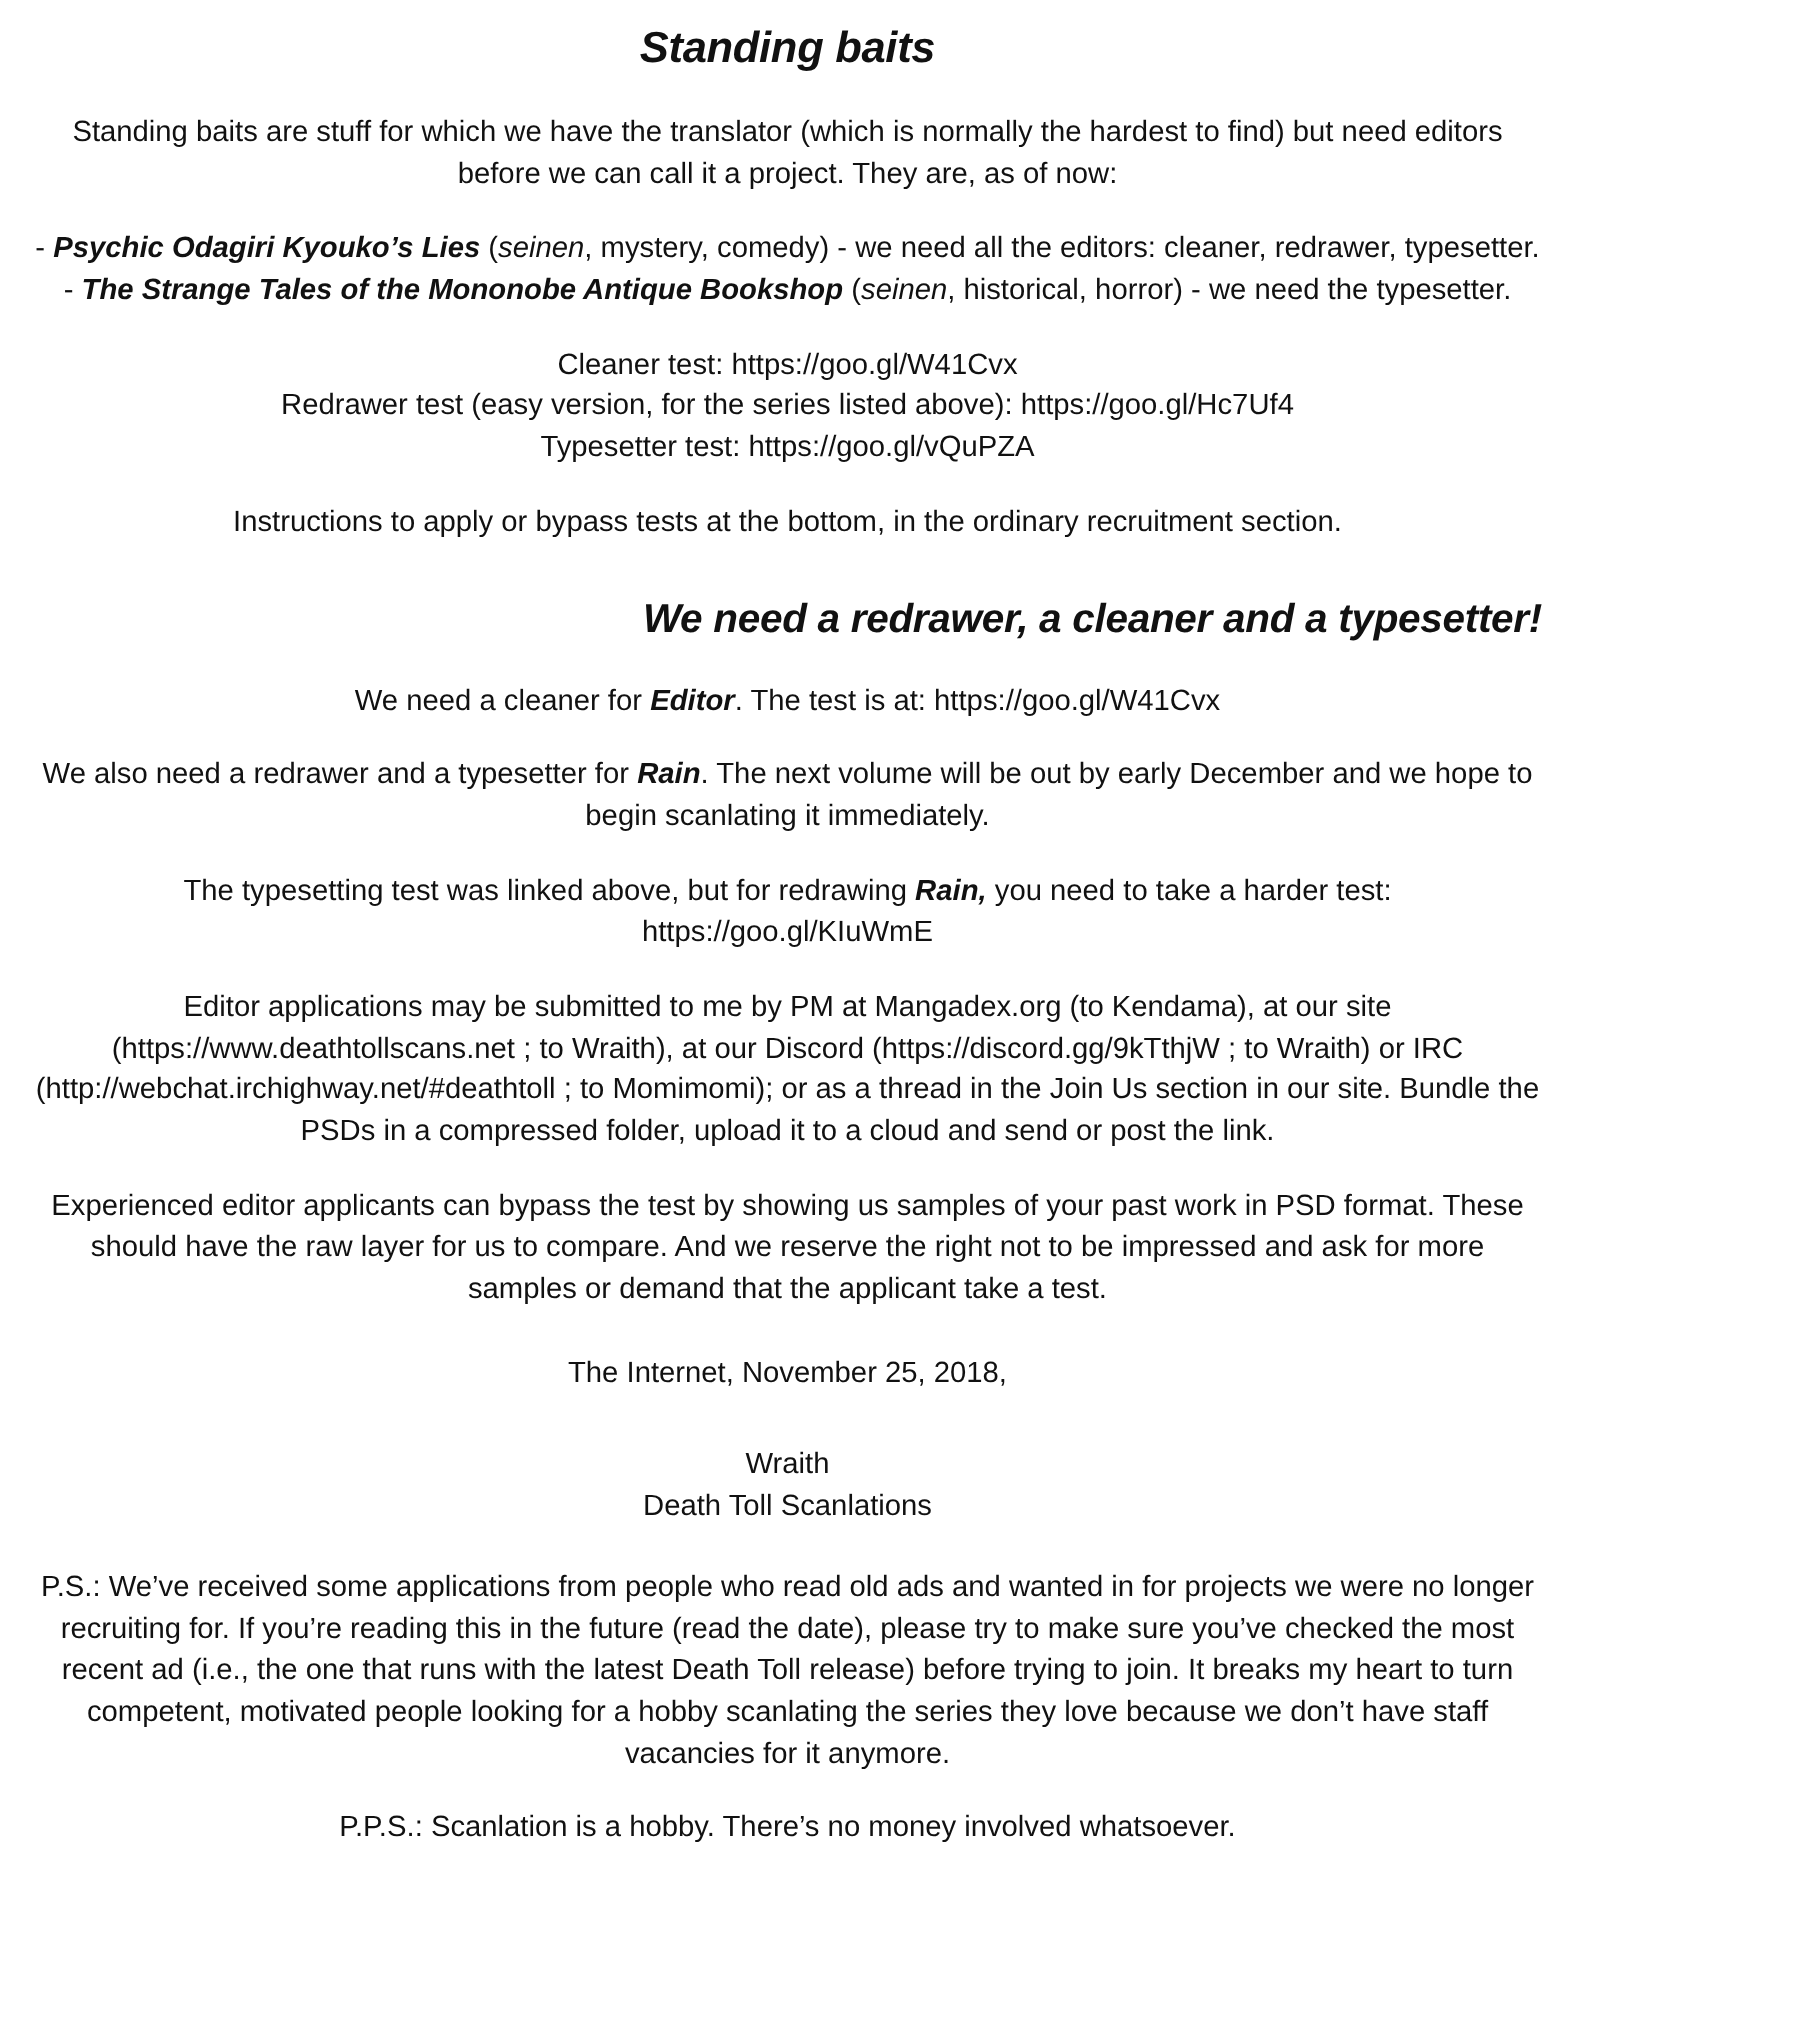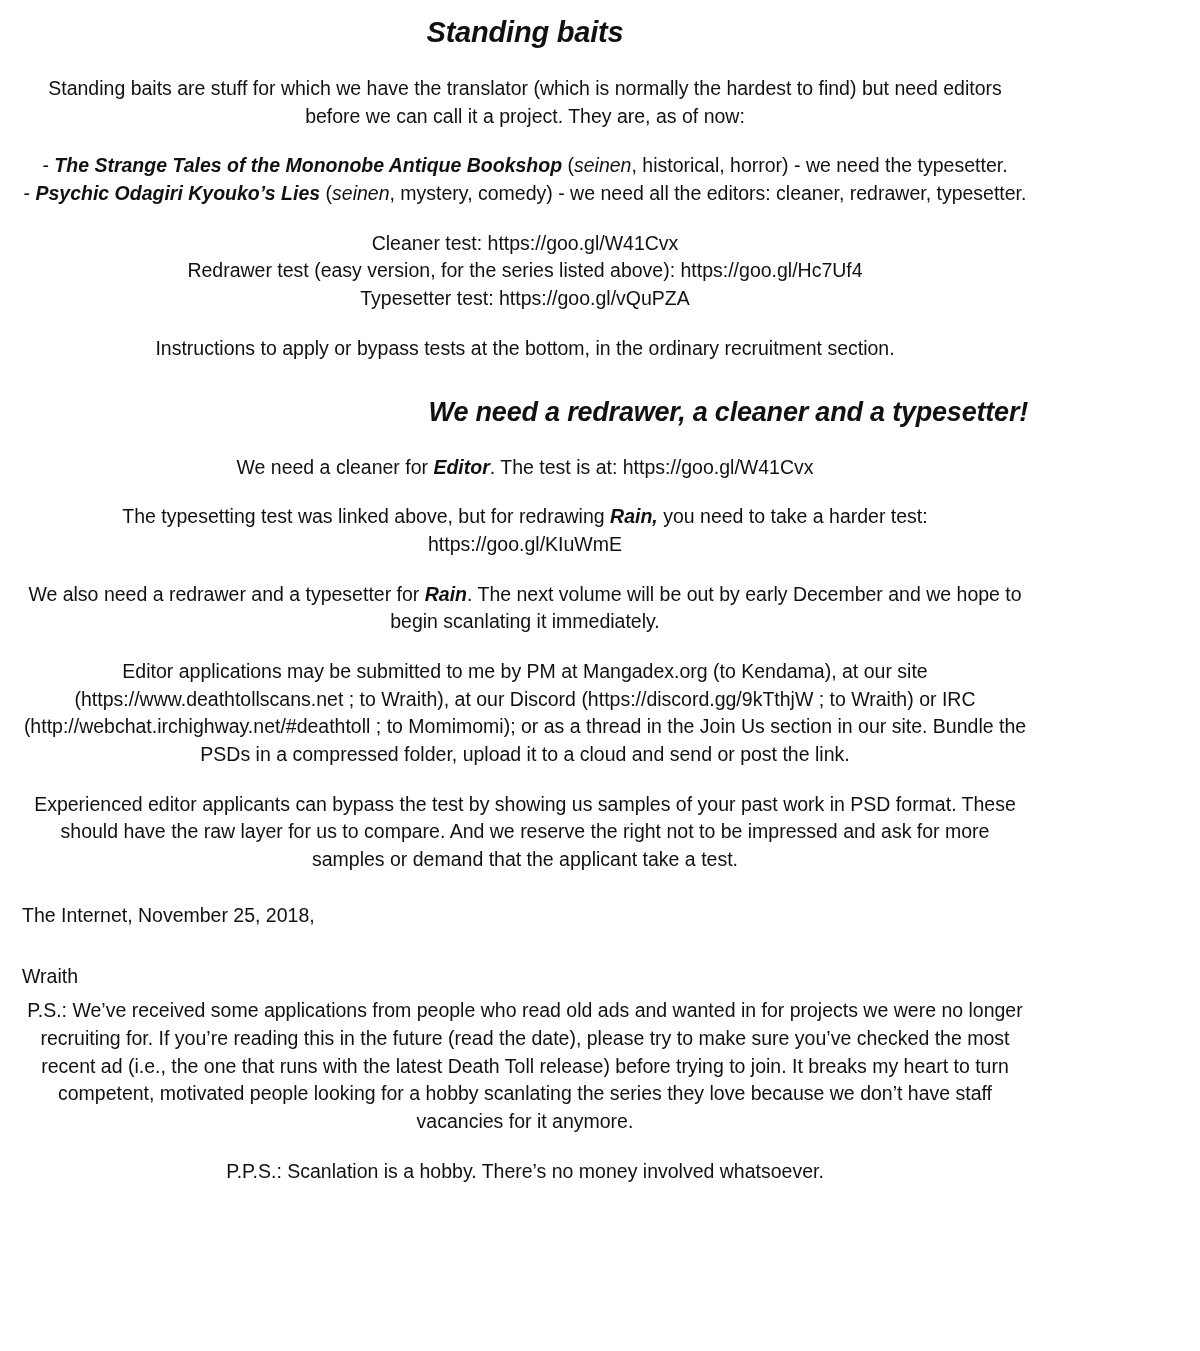--- a/index.html
+++ b/index.html
@@ -45,21 +45,21 @@
   }
   .bi {
     font-weight: bold;
     font-style: italic;
   }
   .it {
     font-style: italic;
   }
   .sig-block {
     margin-top: 28px;
-    text-align: left;
+    text-align: center;
     font-size: 19.5px;
     line-height: 1.42;
   }
   .sig-date {
     margin: 0 0 34px 0;
   }
   .sig-name {
     margin: 0;
   }
   .sig-group {
@@ -72,47 +72,48 @@
 </head>
 <body>
 
 <div class="page">
 
   <h1 class="doc-title">Standing baits</h1>
 
   <p class="para">Standing baits are stuff for which we have the translator (which is normally the hardest to find) but need editors before we can call it a project. They are, as of now:</p>
 
   <div style="margin-bottom:22px;">
+    <p class="para tight"><span>- </span><span class="bi">Psychic Odagiri Kyouko’s Lies</span><span> (</span><span class="it">seinen</span><span>, mystery, comedy) - we need all the editors: cleaner, redrawer, typesetter.</span></p>
     <p class="para tight"><span>- </span><span class="bi">The Strange Tales of the Mononobe Antique Bookshop</span><span> (</span><span class="it">seinen</span><span>, historical, horror) - we need the typesetter.</span></p>
-    <p class="para tight"><span>- </span><span class="bi">Psychic Odagiri Kyouko’s Lies</span><span> (</span><span class="it">seinen</span><span>, mystery, comedy) - we need all the editors: cleaner, redrawer, typesetter.</span></p>
   </div>
 
   <div style="margin-bottom:22px;">
     <p class="para tight">Cleaner test: https://goo.gl/W41Cvx</p>
     <p class="para tight">Redrawer test (easy version, for the series listed above): https://goo.gl/Hc7Uf4</p>
     <p class="para tight">Typesetter test: https://goo.gl/vQuPZA</p>
   </div>
 
   <p class="para">Instructions to apply or bypass tests at the bottom, in the ordinary recruitment section.</p>
 
   <h2 class="section-title">We need a redrawer, a cleaner and a typesetter!</h2>
 
   <p class="para"><span>We need a cleaner for </span><span class="bi">Editor</span><span>. The test is at: https://goo.gl/W41Cvx</span></p>
 
+  <p class="para"><span>We also need a redrawer and a typesetter for </span><span class="bi">Rain</span><span>. The next volume will be out by early December and we hope to begin scanlating it immediately.</span></p>
+
   <p class="para"><span>The typesetting test was linked above, but for redrawing </span><span class="bi">Rain,</span><span> you need to take a harder test:</span><br><span>https://goo.gl/KIuWmE</span></p>
-
-  <p class="para"><span>We also need a redrawer and a typesetter for </span><span class="bi">Rain</span><span>. The next volume will be out by early December and we hope to begin scanlating it immediately.</span></p>
 
   <p class="para">Editor applications may be submitted to me by PM at Mangadex.org (to Kendama), at our site (https://www.deathtollscans.net ; to Wraith), at our Discord (https://discord.gg/9kTthjW ; to Wraith) or IRC (http://webchat.irchighway.net/#deathtoll ; to Momimomi); or as a thread in the Join Us section in our site. Bundle the PSDs in a compressed folder, upload it to a cloud and send or post the link.</p>
 
   <p class="para">Experienced editor applicants can bypass the test by showing us samples of your past work in PSD format. These should have the raw layer for us to compare. And we reserve the right not to be impressed and ask for more samples or demand that the applicant take a test.</p>
 
   <div class="sig-block">
     <p class="sig-date">The Internet, November 25, 2018,</p>
     <p class="sig-name">Wraith</p>
+    <p class="sig-group">Death Toll Scanlations</p>
   </div>
 
   <div class="ps-block">
     <p class="para">P.S.: We’ve received some applications from people who read old ads and wanted in for projects we were no longer recruiting for. If you’re reading this in the future (read the date), please try to make sure you’ve checked the most recent ad (i.e., the one that runs with the latest Death Toll release) before trying to join. It breaks my heart to turn competent, motivated people looking for a hobby scanlating the series they love because we don’t have staff vacancies for it anymore.</p>
     <p class="para">P.P.S.: Scanlation is a hobby. There’s no money involved whatsoever.</p>
   </div>
 
 </div>
 
 </body></html>

